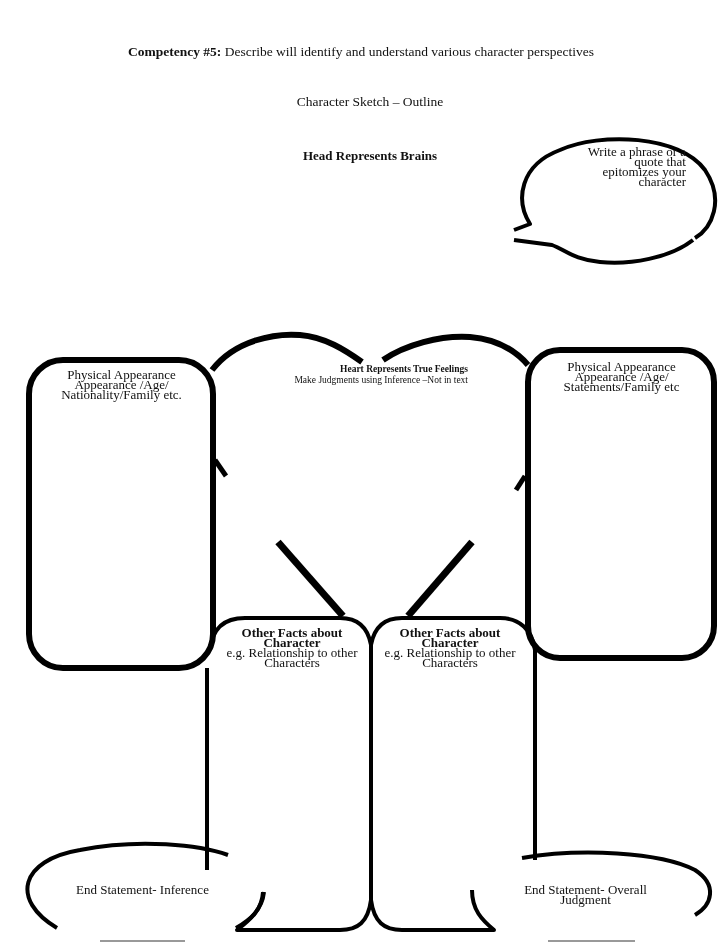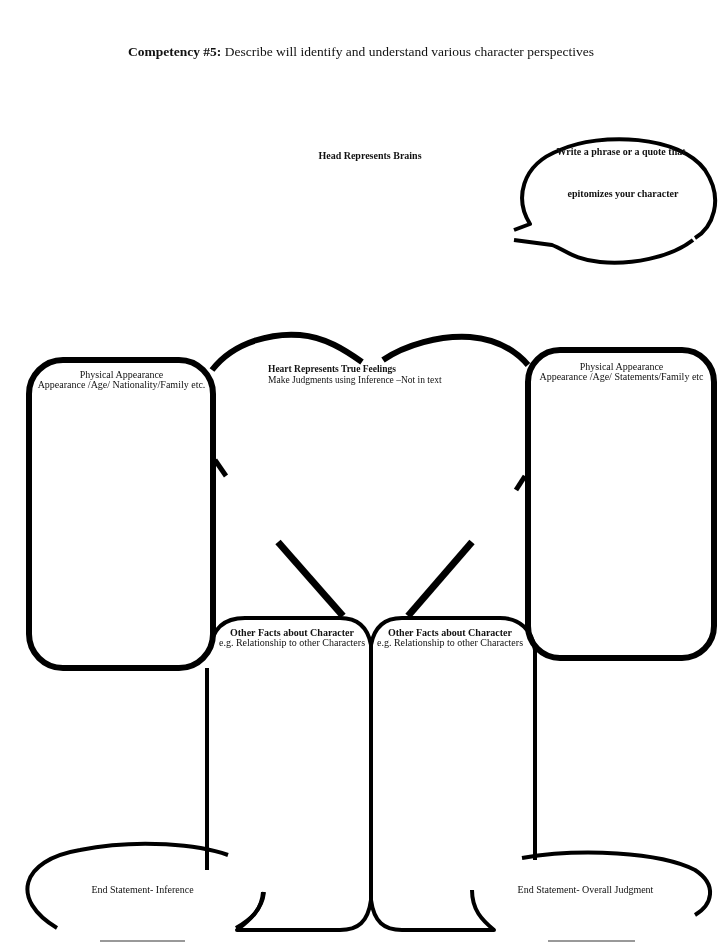--- a/index.html
+++ b/index.html
@@ -9,23 +9,23 @@
     }
     .abs { position: absolute; }
     #shapes { position: absolute; left: 0; top: 0; width: 728px; height: 943px; }
     .competency {
       left: 108px; top: 43px; width: 520px; font-size: 13.5px; line-height: 17px;
     }
     .competency b { font-weight: bold; margin-left: 20px; }
     .title-block {
       left: 100px; top: 93px; width: 540px; text-align: center; font-size: 13.5px; line-height: 17px;
     }
-    .small { font-size: 10px; line-height: 10px; text-align: center; }
+    .small { font-size: 13px; line-height: 10px; text-align: center; }
     .small-b { font-weight: bold; }
-    .med { font-size: 9.5px; line-height: 11px; text-align: left; }
+    .med { font-size: 9.5px; line-height: 11px; text-align: right; }
     .label { position: absolute; }
     .field {
       position: absolute; background: transparent; border: none; outline: none; resize: none;
       font-family: "Liberation Serif", serif; font-size: 11px;
     }
   </style>
 </head>
 <body>
 
 <svg id="shapes" viewBox="0 0 728 943" xmlns="http://www.w3.org/2000/svg">
@@ -58,30 +58,31 @@
 
   <line x1="100" y1="941" x2="185" y2="941" stroke="#999" stroke-width="2"></line>
   <line x1="548" y1="941" x2="635" y2="941" stroke="#999" stroke-width="2"></line>
 </svg>
 
 <div class="abs competency">
   <b>Competency #5:</b><span> Describe will identify and understand various character perspectives</span><br>
 </div>
 
 <div class="abs title-block">
+  <div>Character Sketch – Outline</div>
 </div>
 
 <div class="label small" style="left:230px; top:151px; width:280px;">
   <div class="small-b">Head Represents Brains</div>
 </div>
 <textarea class="field" style="left: 230px; top: 180px; width: 280px; height: 140px;"></textarea>
 
-<div class="label small" style="left:556px; top:147px; width:130px; text-align:center;font-weight:bold;">
+<div class="label small" style="left:556px; top:147px; width:130px; text-align:right;">
   <div>Write a phrase or a quote that</div>
-  <div style="padding-left:4px;margin-top:32px;">epitomizes your character</div>
+  <div style="padding-left:4px;">epitomizes your character</div>
 </div>
 <textarea class="field" style="left: 545px; top: 172px; width: 150px; height: 60px;"></textarea>
 
 <div class="label med" style="left:268px; top:364px; width:200px;">
   <div class="small-b">Heart Represents True Feelings</div>
   <div>Make Judgments using Inference –Not in text</div>
 </div>
 <textarea class="field" style="left: 228px; top: 395px; width: 290px; height: 140px;"></textarea>
 
 <div class="label small" style="left:34px; top:370px; width:175px;">

